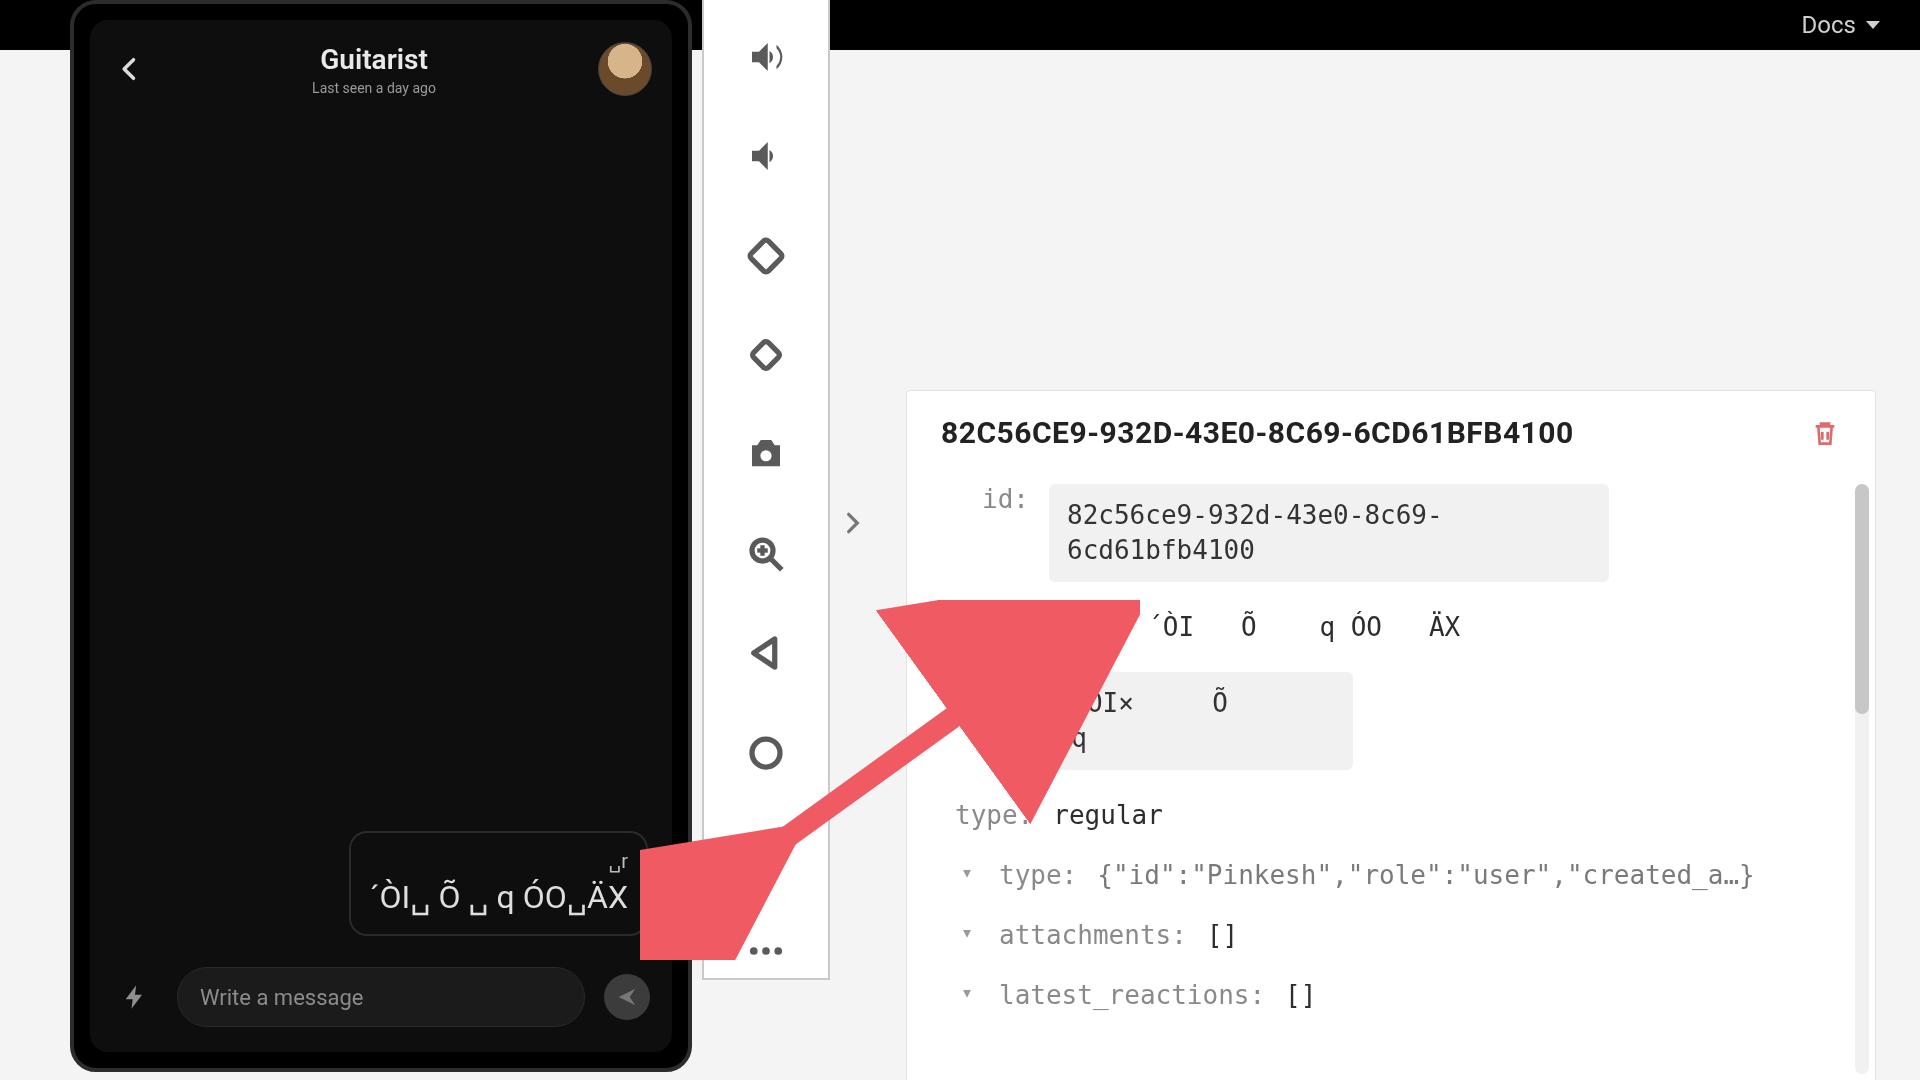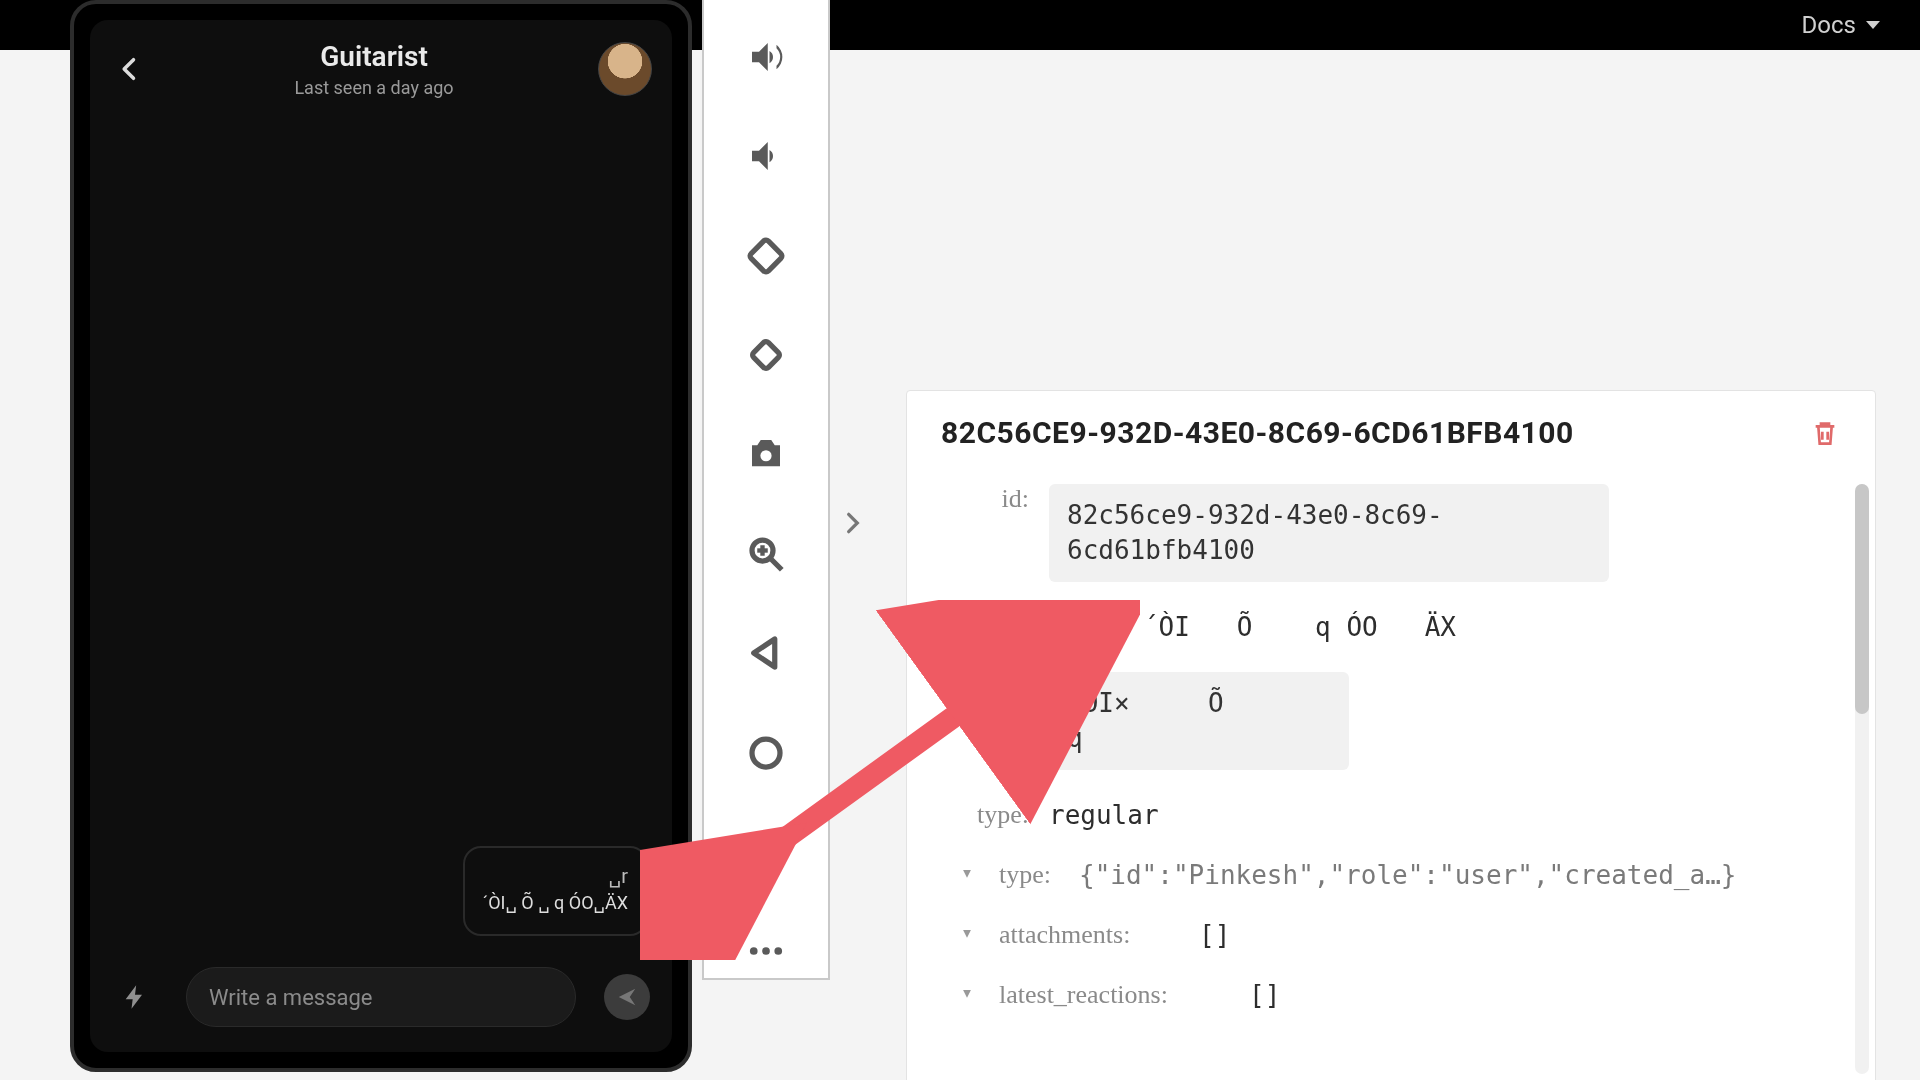--- a/index.html
+++ b/index.html
@@ -8,48 +8,48 @@
   .topbar .docs { display: flex; align-items: center; gap: 10px; cursor: pointer; }
   .chev-down { width: 0; height: 0; border-left: 7px solid transparent; border-right: 7px solid transparent; border-top: 8px solid #d0d0d0; }
 
   
   .device { position: absolute; left: 70px; top: 0; width: 622px; height: 1072px; background: #000; border-radius: 26px; border: 4px solid #2c2c2c; }
   .device-inner { position: absolute; inset: 16px; background: #0e0e0e; border-radius: 18px; overflow: hidden; display: flex; flex-direction: column; }
   .chat-header { height: 98px; display: flex; align-items: center; padding: 0 20px; gap: 18px; color: #dcdcdc; }
   .back-btn { color: #dcdcdc; font-size: 34px; width: 40px; display:flex; align-items:center; justify-content:center; }
   .title-wrap { flex: 1; text-align: center; }
   .chat-title { font-size: 28px; font-weight: 600; color: #eaeaea; }
-  .chat-sub { font-size: 18px; color: #9a9a9a; margin-top: 4px; }
+  .chat-sub { font-size: 14px; color: #9a9a9a; margin-top: 4px; }
   .avatar { width: 54px; height: 54px; border-radius: 50%; background: radial-gradient(circle at 50% 35%, #d8b48a 0 40%, #6b4a2b 41% 100%); border: 1px solid #444; }
 
   .messages { flex: 1; position: relative; }
   .bubble { position: absolute; right: 24px; bottom: 24px; max-width: 520px; min-height: 90px; border: 2px solid #2a2a2a; border-radius: 18px; background: #0e0e0e; color: #d6d6d6; padding: 14px 18px; font-size: 24px; text-align: right; line-height: 1.4; }
   .bubble .line1 { font-size: 20px; color: #bcbcbc; }
-  .bubble .line2 { font-size: 18px; color: #dedede; }
-
-  .composer { height: 92px; display:flex; align-items:center; gap: 28px; padding: 0 22px 18px 22px; }
+  .bubble .line2 { font-size: 32px; color: #dedede; }
+
+  .composer { height: 92px; display:flex; align-items:center; gap: 19px; padding: 0 22px 18px 22px; }
   .bolt-btn { width: 46px; height: 46px; display:flex; align-items:center; justify-content:center; color:#8f8f8f; font-size:28px; }
   .input { flex:1; height: 60px; border-radius: 30px; background:#1b1b1b; border:1px solid #2a2a2a; display:flex; align-items:center; padding: 0 22px; color:#8b8b8b; font-size:22px; }
   .send-btn { width: 46px; height: 46px; border-radius:50%; background:#3c3c3c; display:flex; align-items:center; justify-content:center; color:#777; }
 
   
   .emu-sidebar { position:absolute; left: 702px; top: 0; width: 128px; height: 980px; background:#fff; border:2px solid #c9c9c9; border-top:none; border-top-left-radius:0; border-top-right-radius:0; display:flex; flex-direction:column; align-items:center; padding-top: 30px; gap: 46px; }
   .emu-btn { width: 56px; height: 56px; display:flex; align-items:center; justify-content:center; color:#5a5a5a; cursor:pointer; }
   .emu-btn svg { width: 42px; height: 42px; fill: #5a5a5a; }
 
   
   .panel { position:absolute; left: 906px; top: 390px; width: 970px; height: 695px; background:#fff; border:1px solid #e3e3e3; border-radius:4px; display:flex; flex-direction:column; }
   .panel-header { display:flex; align-items:center; justify-content:space-between; padding: 24px 34px; }
   .panel-title { font-size:30px; font-weight:700; color:#222; letter-spacing: .5px; }
   .trash { width:32px; height:32px; }
   .trash svg { width:32px; height:32px; fill: none; stroke:#e06a6a; stroke-width:2; }
 
   .panel-body { flex:1; padding: 10px 48px 10px 48px; overflow:hidden; position:relative; font-family: ui-monospace, SFMono-Regular, Menlo, Consolas, monospace; }
   .row { display:flex; align-items:flex-start; gap: 20px; margin-bottom: 30px; }
-  .label { color:#8a8a8a; font-size:26px; min-width: 74px; text-align:right;font-family:Liberation Serif, serif; }
+  .label { color:#8a8a8a; font-size:26px; min-width: 74px; text-align:right; }
   .label-wide { min-width: 180px; }
   .valuebox { background:#f1f1f1; border-radius:6px; padding: 14px 18px; color:#333; font-size:26px; line-height:1.35; }
   .plain { color:#2d2d2d; font-size:26px; }
   .caret { color:#9a9a9a; font-size:20px; width: 24px; display:inline-block; text-align:center; }
   .scrollbar { position:absolute; right:6px; top:10px; width:14px; height: calc(100% - 20px); background:#f1f1f1; border-radius:8px; }
   .scrollthumb { position:absolute; right:6px; top:10px; width:14px; height:230px; background:#c7c7c7; border-radius:8px; }
 
   
   .side-chev { position:absolute; left: 840px; top: 508px; color:#777; font-size:30px; }
 

